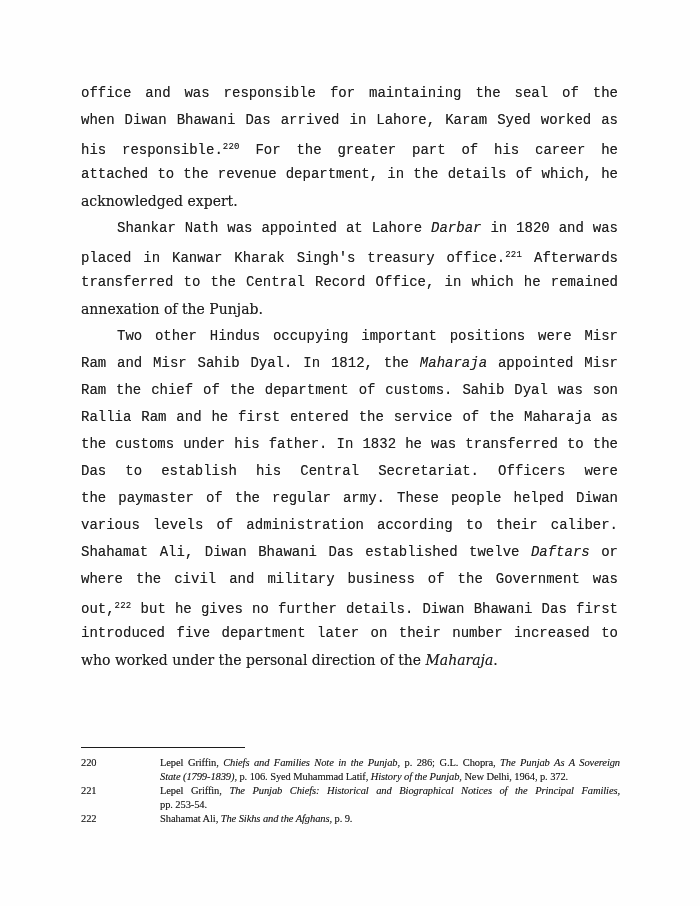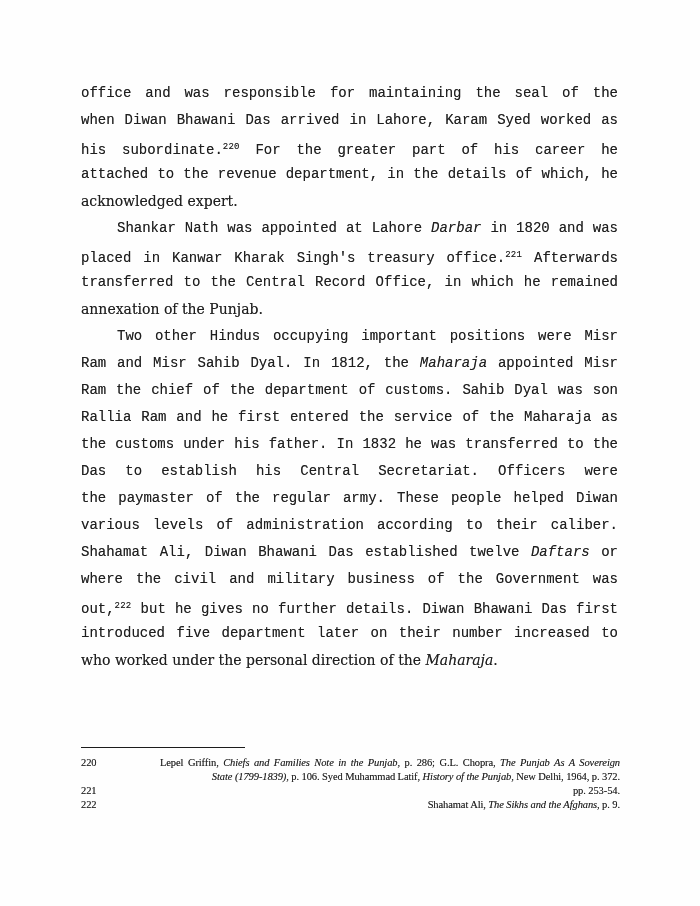--- a/index.html
+++ b/index.html
@@ -77,36 +77,35 @@
     flex: none;
   }
   .fn-text {
     flex: 1;
     min-width: 0;
     margin-left: 39px;
   }
   .fn-line {
     height: 14px;
     overflow: hidden;
-    text-align: right;
   }
   .fn-line.j {
     text-align: justify;
     text-align-last: justify;
   }
 </style>
 </head>
 <body>
 
 <div class="page" style="background: rgb(254, 254, 254); color: rgb(31, 31, 31);">
   <div class="body-text">
       <div class="para">
         <div class="line j"><span class="normal">office and was responsible for maintaining the seal of the </span><span class="italic">Maharaja</span><span class="normal">. But</span></div>
         <div class="line j"><span class="normal">when Diwan Bhawani Das arrived in Lahore, Karam Syed worked as</span></div>
-        <div class="line j"><span class="normal">his subordinate.</span><span class="sup">220</span><span class="normal"> For the greater part of his career he remained</span></div>
+        <div class="line j"><span class="normal">his responsible.</span><span class="sup">220</span><span class="normal"> For the greater part of his career he remained</span></div>
         <div class="line j"><span class="normal">attached to the revenue department, in the details of which, he was an</span></div>
         <div class="line"><span class="normal">acknowledged expert.</span></div>
       </div>
       <div class="para">
         <div class="line j ind"><span class="normal">Shankar Nath was appointed at Lahore </span><span class="italic">Darbar</span><span class="normal"> in 1820 and was</span></div>
         <div class="line j"><span class="normal">placed in Kanwar Kharak Singh's treasury office.</span><span class="sup">221</span><span class="normal"> Afterwards he was</span></div>
         <div class="line j"><span class="normal">transferred to the Central Record Office, in which he remained till the</span></div>
         <div class="line"><span class="normal">annexation of the Punjab.</span></div>
       </div>
       <div class="para">
@@ -130,20 +129,21 @@
       <div class="footnote">
         <div class="fn-num">220</div>
         <div class="fn-text">
           <div class="fn-line j"><span class="normal">Lepel Griffin, </span><span class="italic">Chiefs and Families Note in the Punjab,</span><span class="normal"> p. 286; G.L. Chopra, </span><span class="italic">The Punjab As A Sovereign</span></div>
           <div class="fn-line"><span class="italic">State (1799-1839),</span><span class="normal"> p. 106. Syed Muhammad Latif, </span><span class="italic">History of the Punjab,</span><span class="normal"> New Delhi, 1964, p. 372.</span></div>
         </div>
       </div>
       <div class="footnote">
         <div class="fn-num">221</div>
         <div class="fn-text">
+          <div class="fn-line j"><span class="normal">Lepel Griffin, </span><span class="italic">The Punjab Chiefs: Historical and Biographical Notices of the Principal Families,</span></div>
           <div class="fn-line"><span class="normal">pp. 253-54.</span></div>
         </div>
       </div>
       <div class="footnote">
         <div class="fn-num">222</div>
         <div class="fn-text">
           <div class="fn-line"><span class="normal">Shahamat Ali, </span><span class="italic">The Sikhs and the Afghans,</span><span class="normal">  p. 9.</span></div>
         </div>
       </div>
     </div>

